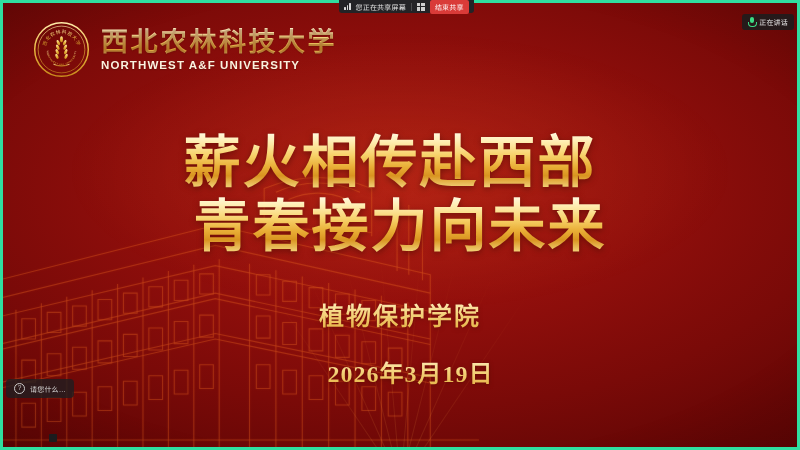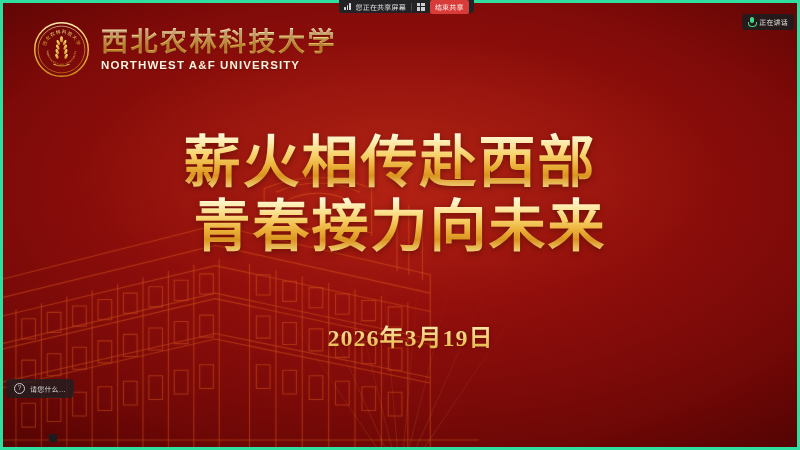--- a/index.html
+++ b/index.html
@@ -359,20 +359,21 @@
       <div class="uni-cn">西北农林科技大学</div>
       <div class="uni-en">NORTHWEST A&amp;F UNIVERSITY</div>
     </div>
   </div>
 
   <div id="title-wrap">
     <span class="main-title">薪火相传赴西部</span><span class="title-gap"></span><span class="main-title">青春接力向未来</span>
   </div>
 
   <div id="sub-wrap">
+    <div class="dept">植物保护学院</div>
     <div class="date">2026年3月19日</div>
   </div>
 </div>
 
 <div id="share-toolbar">
   <span class="sig-icon">
     <b></b>
       <b></b>
       <b></b>
   </span>

